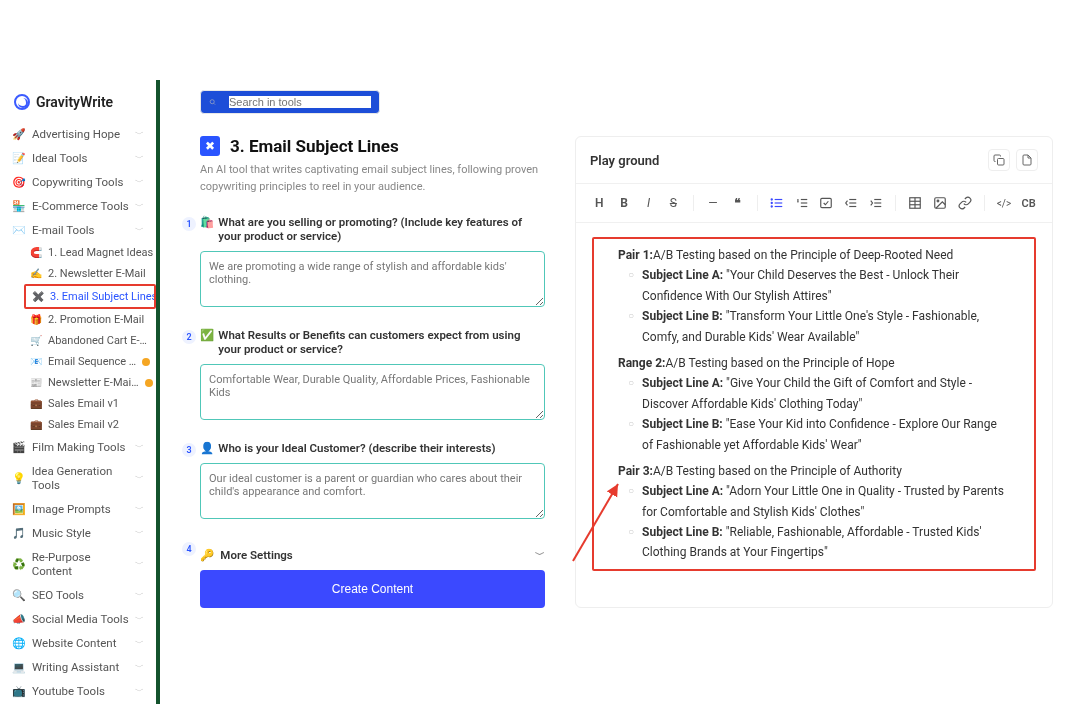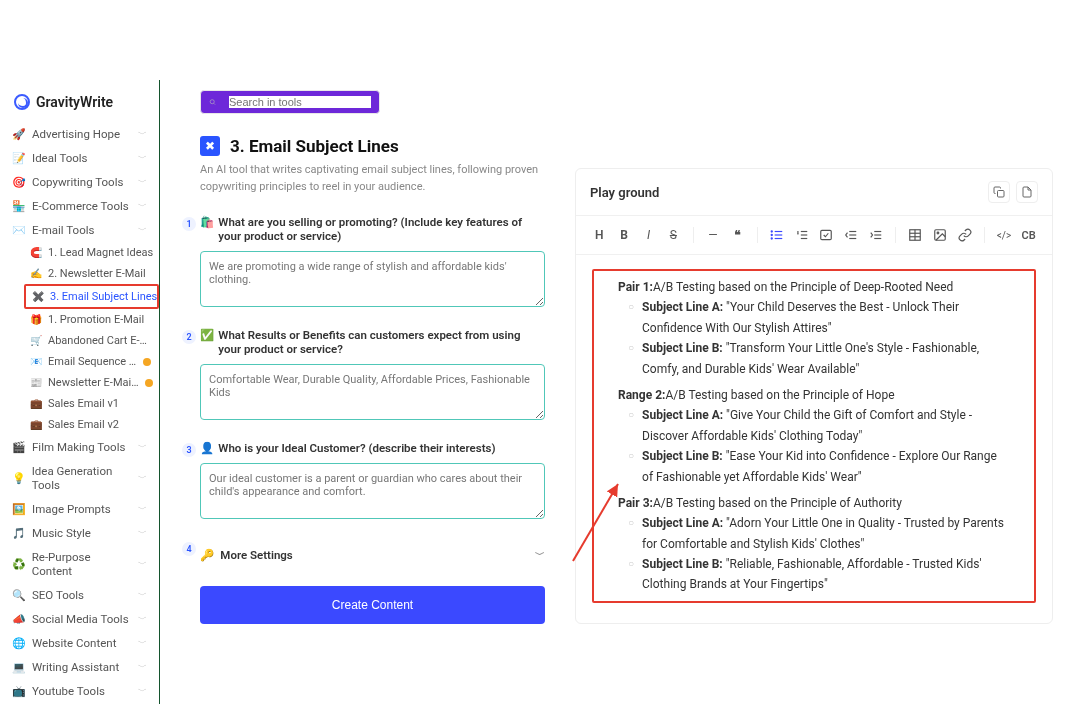--- a/index.html
+++ b/index.html
@@ -1,49 +1,49 @@
 <!DOCTYPE html>
 <html><head>
 <meta charset="utf-8">
 <style>
   * { box-sizing: border-box; margin: 0; padding: 0; }
   body { font-family: -apple-system, BlinkMacSystemFont, "Segoe UI", Roboto, Arial, sans-serif; font-size: 12px; color: #333; background: #fff; }
   .app { display: flex; height: 100vh; padding-top: 80px; }
-  .sidebar { width: 160px; border-right: 1px solid #14532d; padding: 6px 0; overflow-y: auto; flex-shrink: 0; }
+  .sidebar { width: 160px; border-right: 4px solid #14532d; padding: 6px 0; overflow-y: auto; flex-shrink: 0; }
   .logo-row { display:flex; align-items:center; padding: 8px 14px 12px; gap:6px; }
   .logo-mark { width:16px; height:16px; border:2px solid #3b5bff; border-radius:50%; position:relative;}
   .logo-mark::after { content:""; position:absolute; width:8px; height:8px; border:2px solid #3b5bff; border-top:none; border-left:none; border-radius:50%; top:2px; left:2px;}
   .logo-text { font-weight:600; font-size:14px; color:#222;}
   .cat { display:flex; align-items:center; padding: 5px 12px; font-size:11.5px; color:#555; cursor:pointer; gap:6px;}
   .cat .chev { margin-left:auto; color:#aaa; font-size:9px;}
   .cat-icon { width:14px; text-align:center; font-size:11px;}
   .sub { padding-left: 24px; }
   .sub .item { display:flex; align-items:center; padding:4px 8px 4px 6px; font-size:11px; color:#555; cursor:pointer; gap:6px; white-space:nowrap; overflow:hidden; text-overflow:ellipsis;}
   .sub .item.active { background:#fff; border:2px solid #e63b2e; border-radius:2px; color:#2a54ff;}
   .sub .sub-icon { width:12px; font-size:10px; text-align:center;}
   .dot { width:8px;height:8px;border-radius:50%; background:#f5a623; margin-left:auto; flex-shrink:0;}
   .main { flex:1; padding: 10px 30px 30px 40px; overflow:auto;}
-  .search-box { display:flex; align-items:center; width:180px; border:1px solid #e8e8e8; border-radius:4px; padding:5px 8px; gap:13px; background:#6d28d9; margin-bottom:22px;}
+  .search-box { display:flex; align-items:center; width:180px; border:1px solid #e8e8e8; border-radius:4px; padding:5px 8px; gap:13px; background:#1d4ed8; margin-bottom:22px;}
   .search-box svg { width:12px;height:12px; color:#bbb;}
   .search-box input { border:none; outline:none; font-size:11px; flex:1; color:#777;}
   .columns { display:flex; gap:30px; }
   .left-col { width: 345px; flex-shrink:0;}
   .title-row { display:flex; align-items:center; gap:10px; margin-bottom:6px;}
   .title-icon { width:20px;height:20px; background:#2a54ff; border-radius:3px; display:flex; align-items:center; justify-content:center; color:#fff; font-size:12px;}
   .page-title { font-size:17px; font-weight:700; color:#111;}
   .page-desc { font-size:11px; color:#888; line-height:1.5; margin-bottom:20px;}
   .field { margin-bottom:18px; position:relative;}
   .field-num { position:absolute; left:-18px; top:2px; width:14px;height:14px; border-radius:50%; background:#eef2ff; color:#2a54ff; font-size:9px; font-weight:600; display:flex; align-items:center; justify-content:center;}
   .field-label { font-size:11.5px; color:#333; font-weight:600; margin-bottom:8px; display:flex; gap:4px;}
   .field-label .field-emoji { font-weight:normal;}
   .field textarea { width:100%; border:1px solid #50c7b8; border-radius:4px; padding:8px; font-size:11px; color:#777; font-family:inherit; resize:both; min-height:56px; outline:none; background:#fff;}
   .more-settings { display:flex; align-items:center; gap:6px; font-size:11.5px; font-weight:600; color:#333; padding:8px 0; cursor:pointer;}
   .more-settings .chev { margin-left:auto; color:#999; font-size:10px;}
-  .create-btn { width:100%; background:#3b49ff; color:#fff; border:none; border-radius:4px; padding:12px; font-size:12px; font-weight:500; cursor:pointer; margin-top:16px;}
-  .right-col { flex:1; border:1px solid #eee; border-radius:6px; background:#fff; min-width:0;margin-top:32px;}
+  .create-btn { width:100%; background:#3b49ff; color:#fff; border:none; border-radius:4px; padding:12px; font-size:12px; font-weight:500; cursor:pointer; margin-top:0;}
+  .right-col { flex:1; border:1px solid #eee; border-radius:6px; background:#fff; min-width:0;}
   .pg-header { display:flex; align-items:center; padding:12px 14px; border-bottom:1px solid #f0f0f0;}
   .pg-title { font-size:13px; font-weight:600; color:#333;}
   .pg-actions { margin-left:auto; display:flex; gap:6px;}
   .pg-action { width:22px;height:22px; border:1px solid #eee; border-radius:4px; background:#fff; display:flex;align-items:center;justify-content:center; font-size:11px; color:#666; cursor:pointer;}
   .toolbar { display:flex; align-items:center; gap:2px; padding:8px 12px; border-bottom:1px solid #f0f0f0;}
   .tb-btn { width:28px;height:22px; display:flex; align-items:center; justify-content:center; font-size:12px; color:#555; cursor:pointer; border-radius:3px;}
   .tb-btn svg { width:14px;height:14px;}
   .tb-div { width:1px; height:16px; background:#eee; margin:0 6px;}
   .output { padding:14px 16px; font-size:12px; line-height:1.7; color:#333;}
   .output-box { border:2px solid #e63b2e; border-radius:2px; padding:6px 24px;}
@@ -101,21 +101,21 @@
       <div class="item">
           <span class="sub-icon">✍️</span>
           <span>2. Newsletter E-Mail</span>
         </div>
       <div class="item active">
           <span class="sub-icon">✖️</span>
           <span>3. Email Subject Lines</span>
         </div>
       <div class="item">
           <span class="sub-icon">🎁</span>
-          <span>1. Promotion E-Mail</span>
+          <span>2. Promotion E-Mail</span>
         </div>
       <div class="item">
           <span class="sub-icon">🛒</span>
           <span>Abandoned Cart E-…</span>
         </div>
       <div class="item">
           <span class="sub-icon">📧</span>
           <span>Email Sequence …</span>
           <span class="dot"></span>
         </div>

